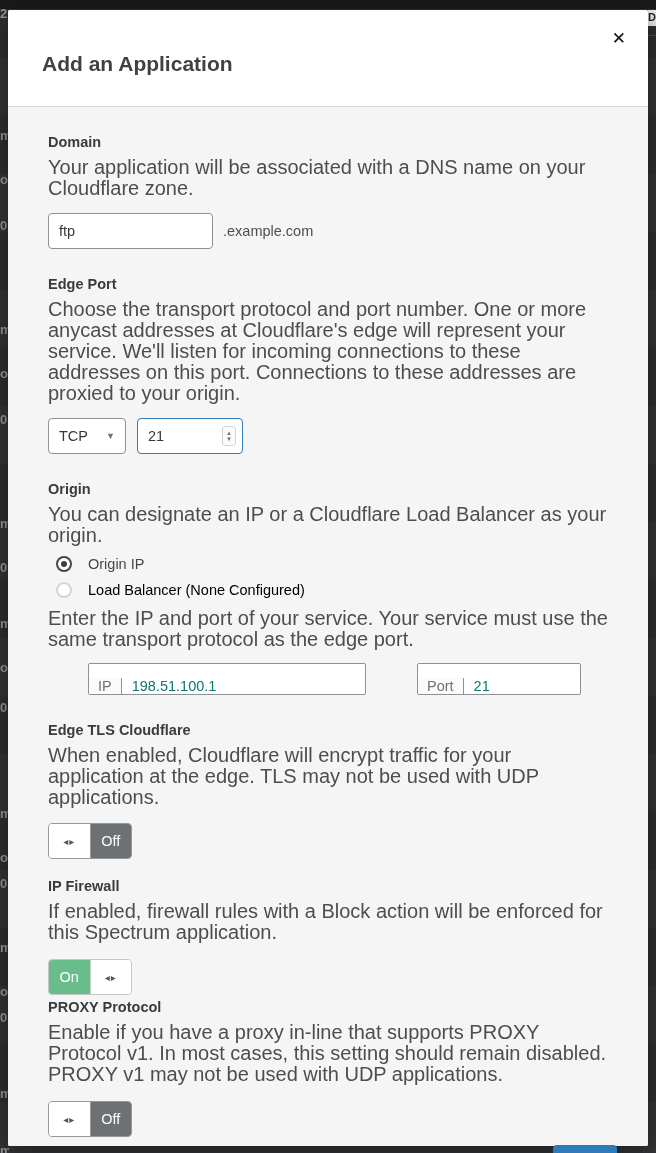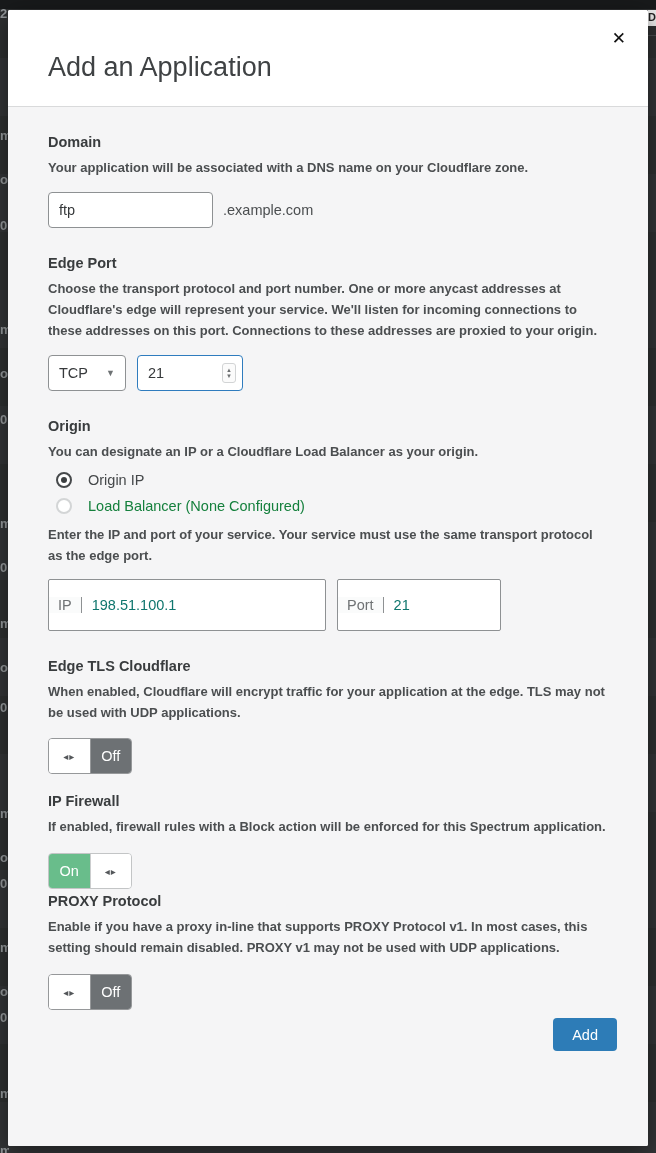--- a/index.html
+++ b/index.html
@@ -22,33 +22,33 @@
     overflow:hidden; line-height:15px;
   }
   .right-line { position:absolute; right:0; top:35px; width:8px; height:1px; background:#4a4d4f; }
 
   
   .modal {
     position:absolute; left:8px; top:10px; width:640px; height:1136px;
     background:#ffffff; border-radius:2px; box-shadow:0 6px 24px rgba(0,0,0,.45);
   }
   .modal-header { position:relative; height:96px; background:#fff; border-radius:2px 2px 0 0; }
-  .modal-title { position:absolute; left:40px; top:42px; font-size:27px; font-weight:400; color:#3f4244; }
+  .modal-title { position:absolute; left:34px; top:42px; font-size:21px; font-weight:700; color:#3f4244; }
   .close-btn {
     position:absolute; right:22px; top:20px; font-size:17px; font-weight:bold; color:#101010;
     background:none; border:none; cursor:pointer; font-family:inherit; line-height:1;
   }
   .modal-body {
     position:absolute; top:96px; left:0; right:0; bottom:0;
     background:#f5f5f6; border-top:1px solid #d9dadb;
     padding:27px 40px 0; border-radius:0 0 2px 2px;
   }
 
   .section-heading { font-size:14.5px; font-weight:bold; color:#393c3e; margin-bottom:7px; }
-  .section-desc { font-size:13px; color:#4b4e50; line-height:21px; margin-bottom:14px; max-width:586px;font-weight:bold; }
+  .section-desc { font-size:20px; color:#4b4e50; line-height:21px; margin-bottom:14px; max-width:586px; }
 
   .text-input {
     height:36px; border:1px solid #8e9193; border-radius:4px; background:#fff;
     font-size:14.5px; color:#36393b; padding:12px 10px; font-family:inherit; outline:none;
   }
 
   
   .domain-row { display:flex; align-items:center; margin-bottom:27px; }
   .domain-input { width:165px; }
   .domain-suffix { margin-left:10px; font-size:14.5px; color:#4b4e50; }
@@ -76,28 +76,28 @@
   .radio-circle {
     width:16px; height:16px; border-radius:50%; background:#fff;
     border:2px solid #46494b; position:relative; flex:none;
   }
   .radio-circle.checked::after {
     content:""; position:absolute; left:3px; top:3px; width:6px; height:6px;
     border-radius:50%; background:#3c3f41;
   }
   .radio-circle.disabled { border:2px solid #d3d5d6; }
   .radio-label { margin-left:16px; font-size:14.5px; color:#45484a; }
-  .radio-label.disabled { color:#15803d; }
+  .radio-label.disabled { color:#000000; }
   .origin-desc2 { margin-top:6px; margin-bottom:13px; }
 
   
   .origin-inputs { display:flex; gap:11px; margin-bottom:27px; }
   .input-group {
-    display:flex; height:52px; border:1px solid #8e9193; border-radius:2px;
-    background:#fff; align-items:center; overflow:hidden;
+    display:flex; height:32px; border:1px solid #8e9193; border-radius:2px;
+    background:#fff; align-items:flex-end; overflow:hidden;margin-left:40px;
   }
   .group-ip { width:278px; }
   .group-port { width:164px; }
   .input-addon {
     display:flex; align-items:center; padding:0 9px; color:#6f7274;
     font-size:14.5px; border-right:1px solid #8e9193; background:#fafbfb; flex:none;
   }
   .input-group input {
     border:none; outline:none; font-size:14.5px; color:#0f766e;
     padding:0 10px; background:transparent; font-family:inherit; width:100%; min-width:0;

